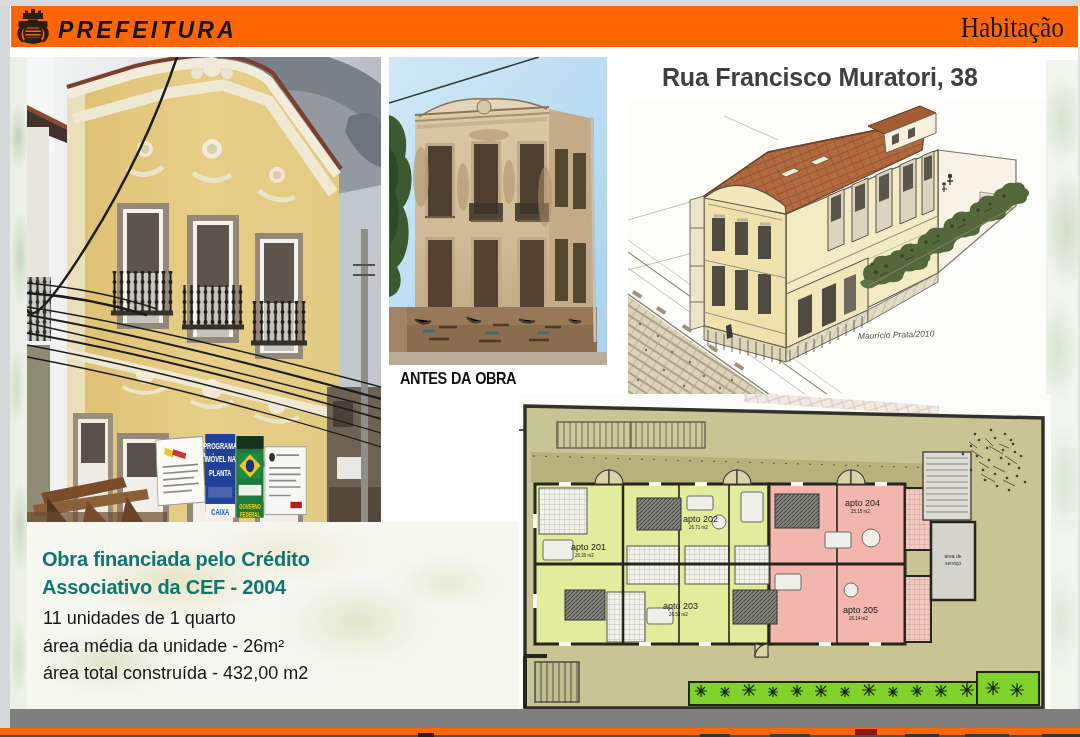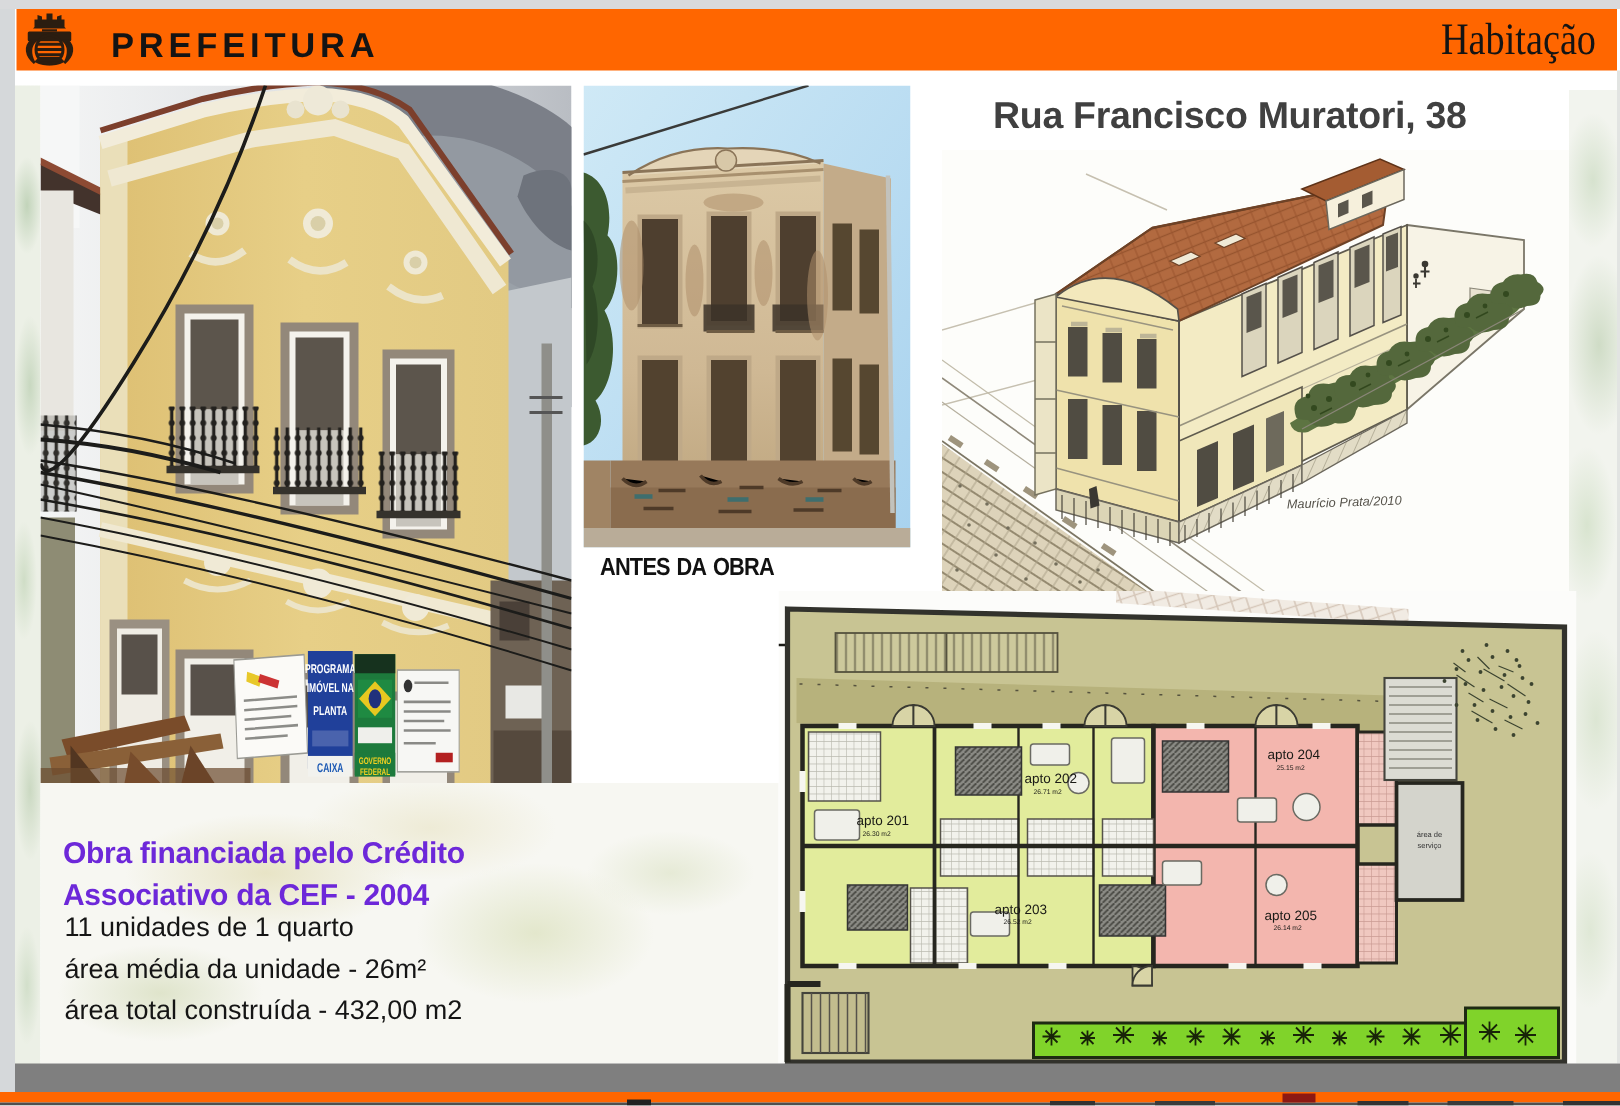--- a/index.html
+++ b/index.html
@@ -49,21 +49,21 @@
       <path d="M5,19 C0.5,23 1,29 7,34 C3.5,28 4,22 8,19 Z" stroke="#2b1d10" stroke-width="1.6"></path>
       <path d="M29,19 C33.5,23 33,29 27,34 C30.5,28 30,22 26,19 Z" stroke="#2b1d10" stroke-width="1.6"></path>
       <path d="M7,33 C11,36.5 23,36.5 27,33 L24,30 L10,30 Z"></path>
       <path d="M12,11.5 h10 v1.5 h-10 Z"></path>
     </g>
     <g stroke="#2b1d10" fill="none">
       <ellipse cx="17" cy="25" rx="9" ry="9.5" stroke-width="2"></ellipse>
       <path d="M8.5,21.5 L25.5,21.5 M8,25 L26,25 M8.5,28.5 L25.5,28.5 M10,32 L24,32" stroke-width="2"></path>
     </g>
   </svg>
-  <div class="abs" style="left:74px;top:17px;font-size:23px;font-weight:bold;color:#141414;letter-spacing:3.2px;">PREFEITURA</div>
+  <div class="abs" style="left:58px;top:17px;font-size:23px;font-weight:bold;color:#141414;letter-spacing:3.2px;font-style:italic;">PREFEITURA</div>
   <div class="abs" style="left:0;top:10px;width:1064px;text-align:right;font-family:'Liberation Serif',serif;font-size:30px;color:#141414;transform:scaleX(0.85);transform-origin:1064px 0;">Habitação</div>
 
   <svg id="photoL" class="abs" style="left:27px;top:57px;" width="354" height="465" viewBox="0 0 354 465">
     <defs>
       <linearGradient id="skyL" x1="0" y1="0" x2="1" y2="0">
         <stop offset="0" stop-color="#f4f5f5"></stop>
         <stop offset="0.55" stop-color="#dddfe2"></stop>
         <stop offset="1" stop-color="#b9bdc3"></stop>
       </linearGradient>
       <linearGradient id="facadeL" x1="0" y1="0" x2="1" y2="0">
@@ -619,21 +619,21 @@
       <rect x="40" y="248" width="12" height="4"></rect>
       <rect x="120" y="248" width="12" height="4"></rect>
       <rect x="180" y="248" width="12" height="4"></rect>
       <rect x="300" y="248" width="12" height="4"></rect>
       <rect x="350" y="248" width="12" height="4"></rect>
       <rect x="14" y="120" width="4" height="14"></rect>
       <rect x="14" y="200" width="4" height="14"></rect>
     </g>
   </svg>
 
-  <div class="abs" style="left:42px;top:545px;font-size:20px;font-weight:bold;color:#6d28d9;line-height:28px;letter-spacing:-0.2px;margin-top:10px;">Obra financiada pelo Crédito<br>Associativo da CEF - 2004</div>
+  <div class="abs" style="left:42px;top:545px;font-size:20px;font-weight:bold;color:#0f766e;line-height:28px;letter-spacing:-0.2px;">Obra financiada pelo Crédito<br>Associativo da CEF - 2004</div>
   <div class="abs" style="left:43px;top:605px;font-size:18px;color:#151515;line-height:27.5px;">11 unidades de 1 quarto<br>área média da unidade - 26m²<br>área total construída - 432,00 m2</div>
 
   <div class="abs" style="left:10px;top:709px;width:1070px;height:19px;background:#7f7f7f;"></div>
   <div class="abs" style="left:0;top:728px;width:1080px;height:7px;background:#ff6600;"></div>
   <div class="abs" style="left:0;top:735px;width:1080px;height:2px;background:#4e4e4e;"></div>
   <div class="abs" style="left:855px;top:729px;width:22px;height:6px;background:#8d1812;"></div>
   <div class="abs" style="left:418px;top:733px;width:16px;height:4px;background:#222;"></div>
   <div class="abs" style="left:700px;top:734px;width:30px;height:3px;background:#333;"></div>
   <div class="abs" style="left:770px;top:734px;width:40px;height:3px;background:#3a3a3a;"></div>
   <div class="abs" style="left:905px;top:734px;width:34px;height:3px;background:#333;"></div>

